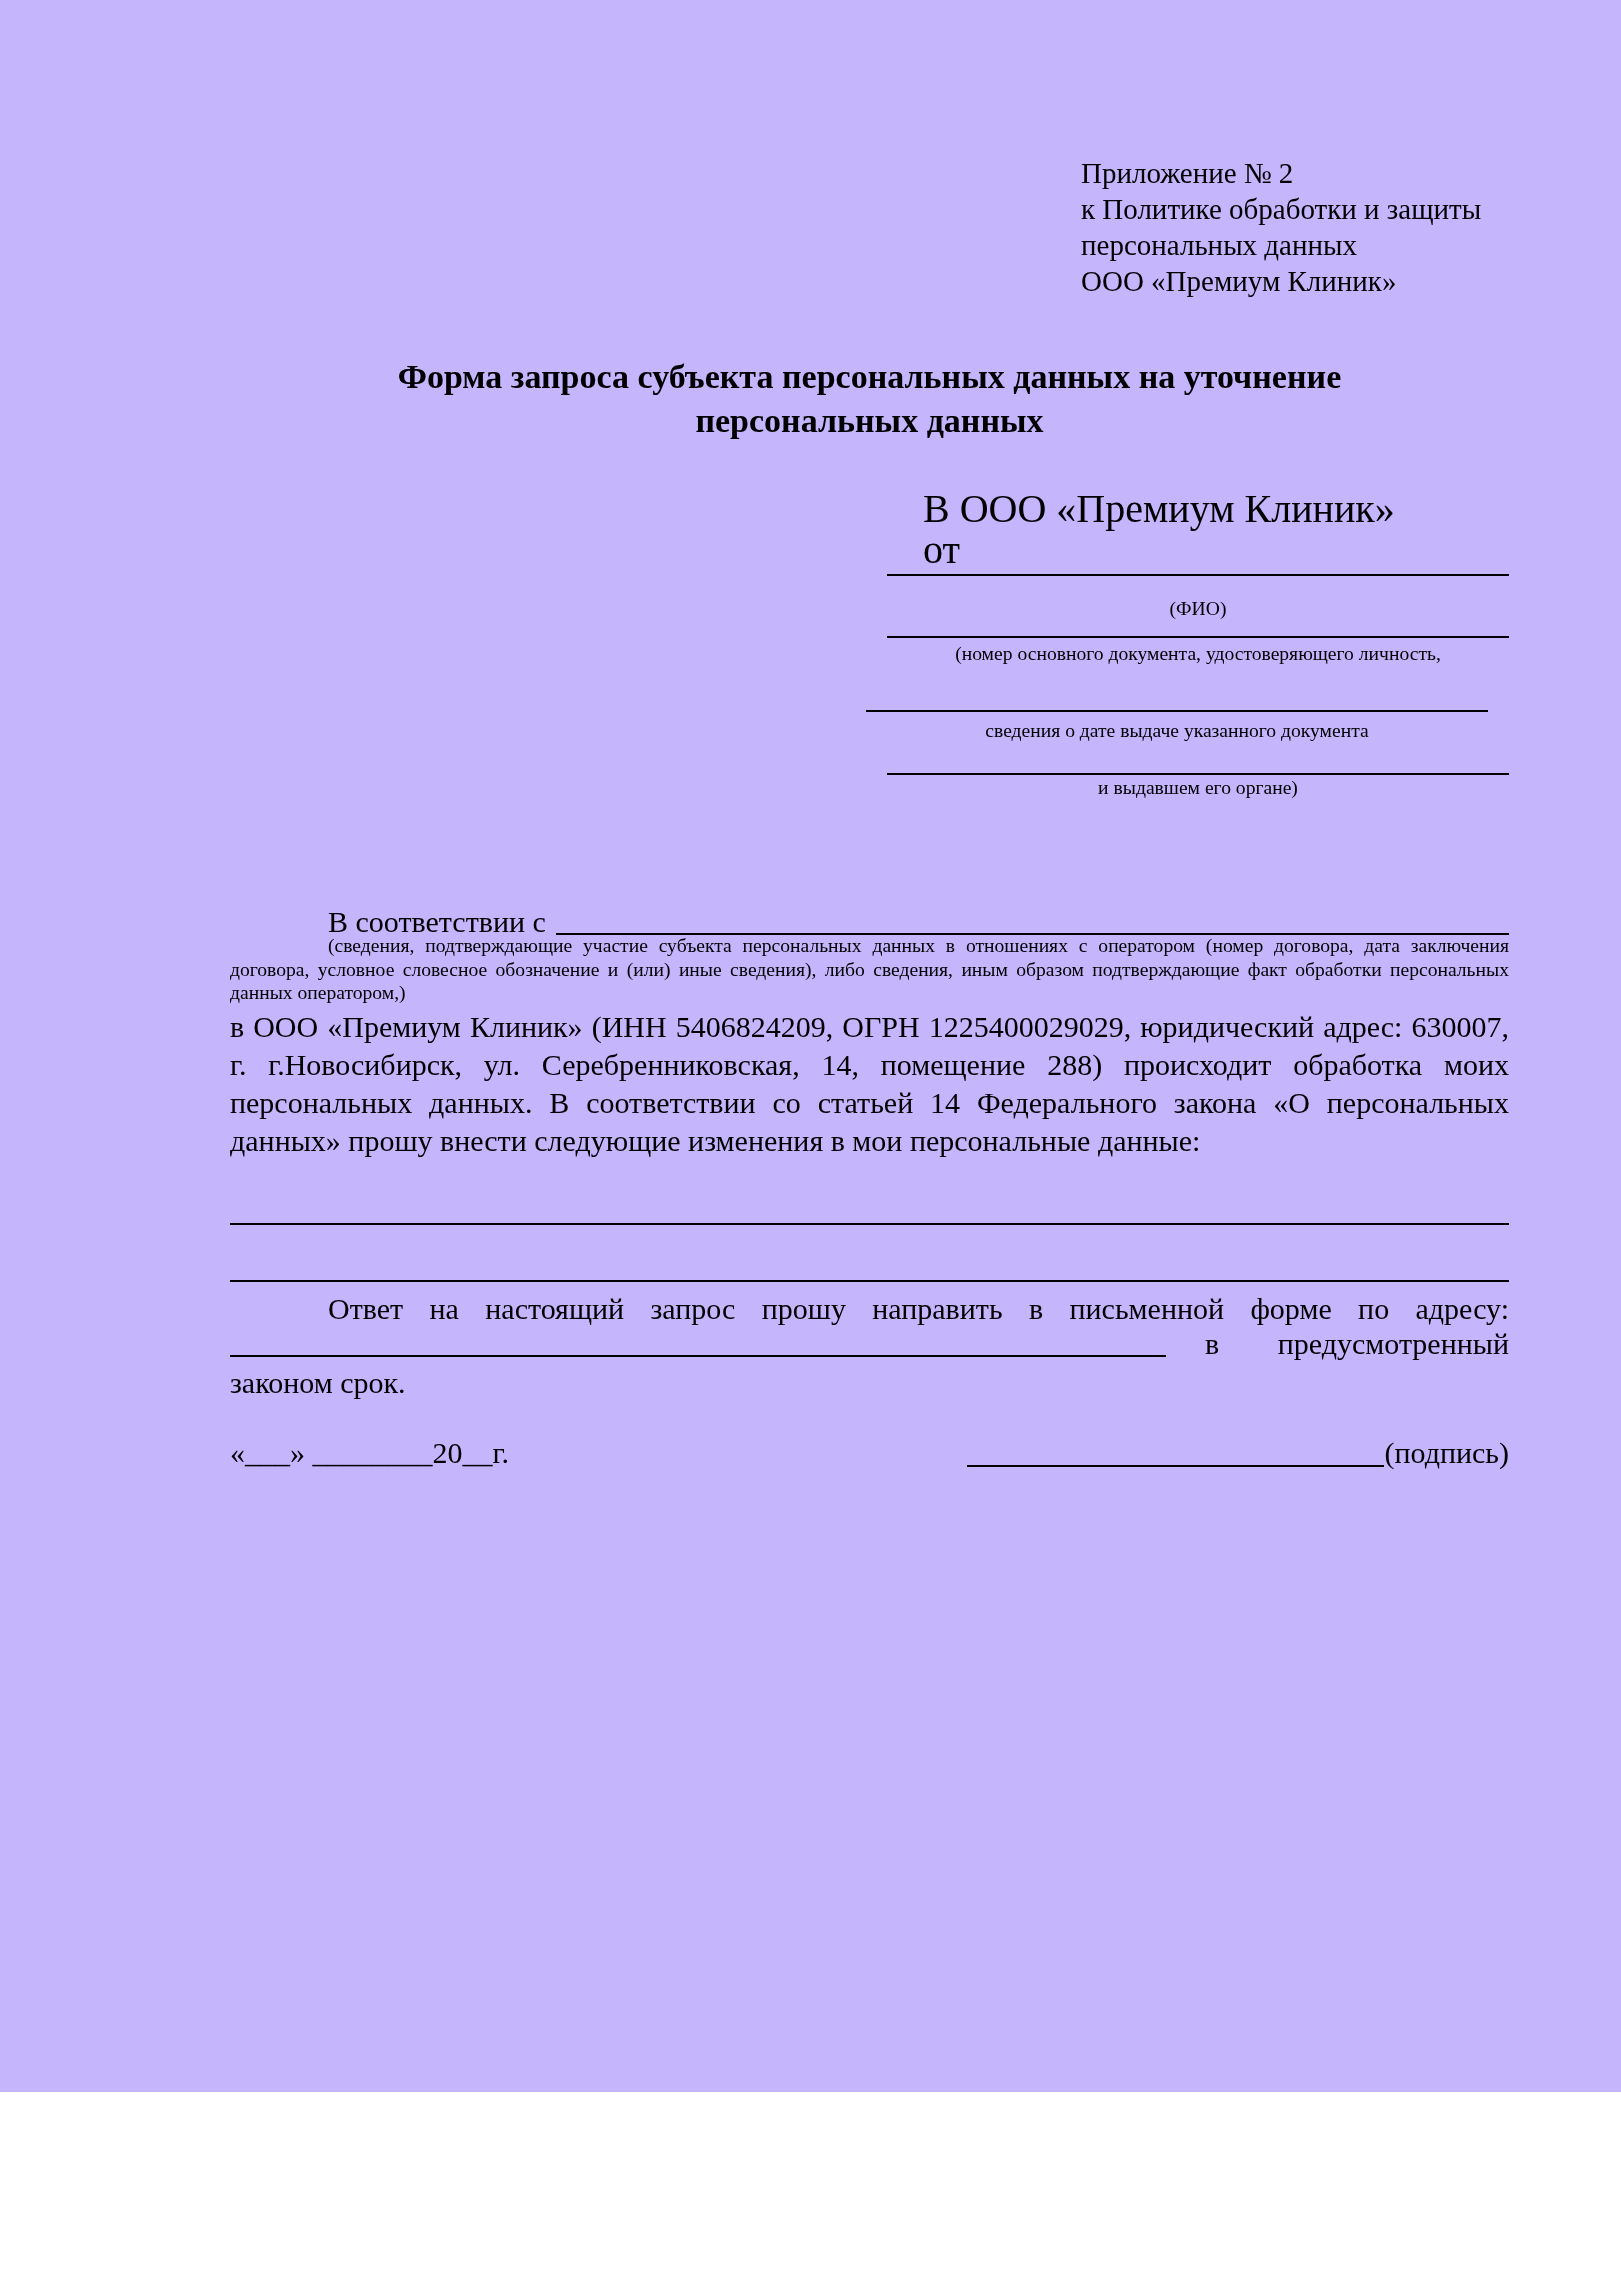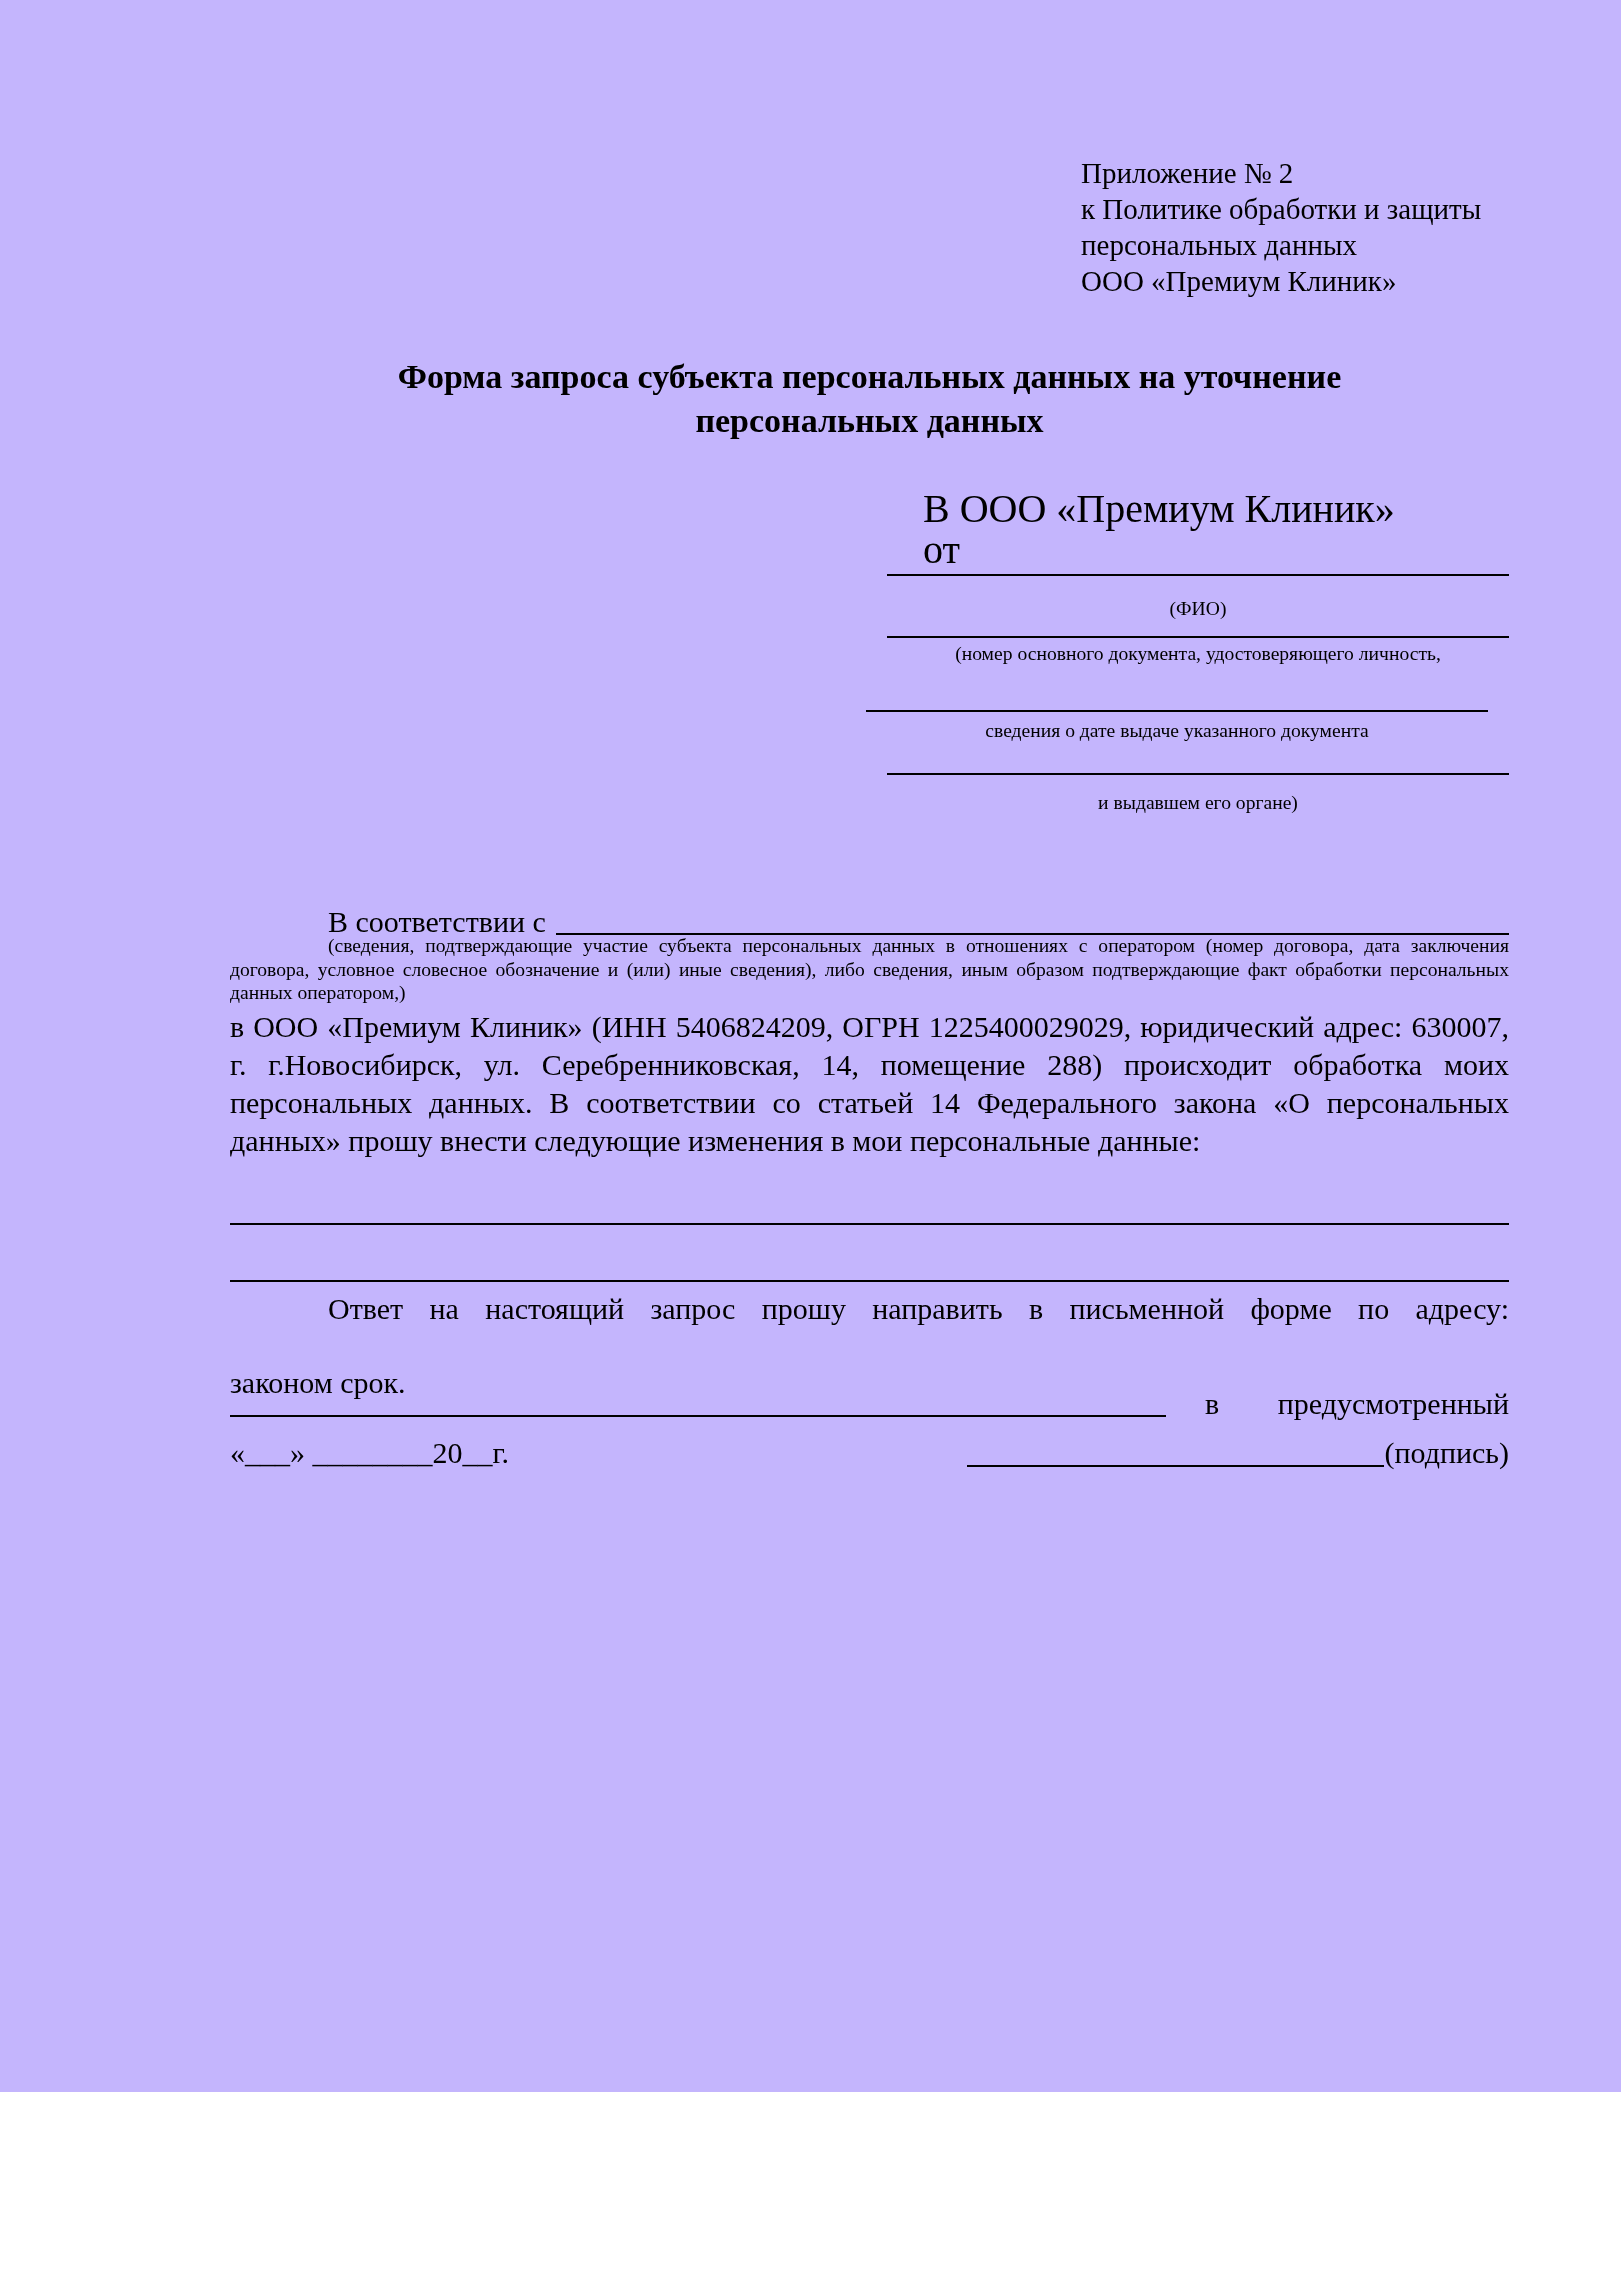--- a/index.html
+++ b/index.html
@@ -46,40 +46,40 @@
   </div>
 
   <div class="abs rule center cap" style="left:887px; top:636px; width:622px; padding-top:3.9px;">
     <span>(номер основного документа, удостоверяющего личность,</span>
   </div>
 
   <div class="abs rule center cap" style="left:866px; top:710px; width:622px; padding-top:7px;">
     <span>сведения о дате выдаче указанного документа</span>
   </div>
 
-  <div class="abs rule center cap" style="left:887px; top:773px; width:622px; padding-top:16px;">
+  <div class="abs rule center cap" style="left:887px; top:773px; width:622px; padding-top:1px;">
     <span>и выдавшем его органе)</span>
   </div>
 
 
   <div class="abs body-text" style="left:230px; top:894px; width:1279px; display:flex; align-items:flex-end; line-height:37px;">
     <span class="nowrap" style="padding-left:98px; padding-right:9.8px;margin-top:9px;">В соответствии с</span>
     <div class="fill-line"></div>
   </div>
 
   <div class="abs cap" style="left:230px; top:934px; width:1279px; text-align:justify; text-indent:98px;">(сведения, подтверждающие участие субъекта персональных данных в отношениях с оператором (номер договора, дата заключения договора, условное словесное обозначение и (или) иные сведения), либо сведения, иным образом подтверждающие факт обработки персональных данных оператором,)</div>
 
   <div class="abs body-text" style="left:230px; top:1008px; width:1279px; line-height:38px; text-align:justify;">в ООО «Премиум Клиник» (ИНН 5406824209, ОГРН 1225400029029, юридический адрес: 630007, г. г.Новосибирск, ул. Серебренниковская, 14, помещение 288) происходит обработка моих персональных данных. В соответствии со статьей 14 Федерального закона «О персональных данных» прошу внести следующие изменения в мои персональные данные:</div>
 
   <div class="abs rule" style="left:230px; top:1223px; width:1279px;"></div>
   <div class="abs rule" style="left:230px; top:1280px; width:1279px;"></div>
 
   <div class="abs body-text" style="left:230px; top:1290px; width:1279px; line-height:37px; text-align:justify; text-align-last:justify; text-indent:98px;">Ответ на настоящий запрос прошу направить в письменной форме по адресу:</div>
 
-  <div class="abs body-text" style="left:230px; top:1385px; width:1279px; display:flex; align-items:flex-end; line-height:37px;">
+  <div class="abs body-text" style="left:230px; top:1325px; width:1279px; display:flex; align-items:flex-end; line-height:37px;">
     <div class="fill-line"></div>
     <span class="nowrap" style="margin-left:39px; word-spacing:51px;">в предусмотренный</span>
   </div>
 
   <div class="abs body-text" style="left:230px; top:1366px;">законом срок.</div>
 
   <div class="abs body-text" style="left:230px; top:1433px; width:1279px; display:flex; align-items:flex-end; line-height:39px;">
     <span class="nowrap">«___» ________20__г.</span>
     <div style="flex:1 1 auto;"></div>
     <div class="fill-line" style="flex:0 0 417px;"></div>

